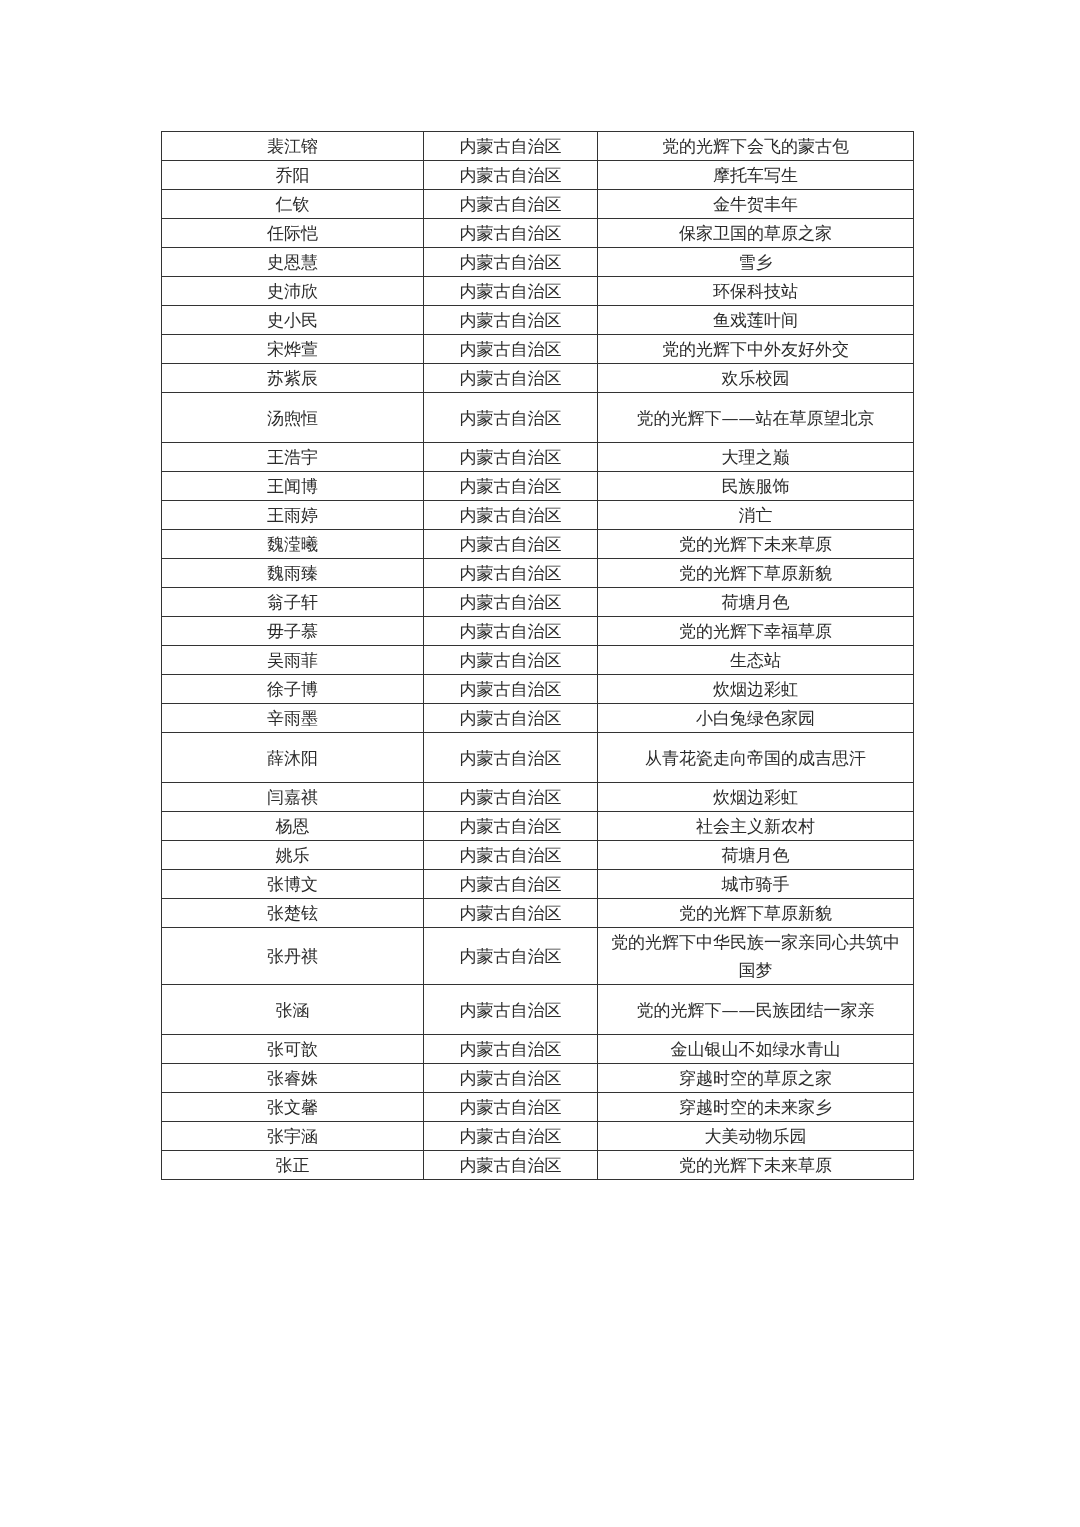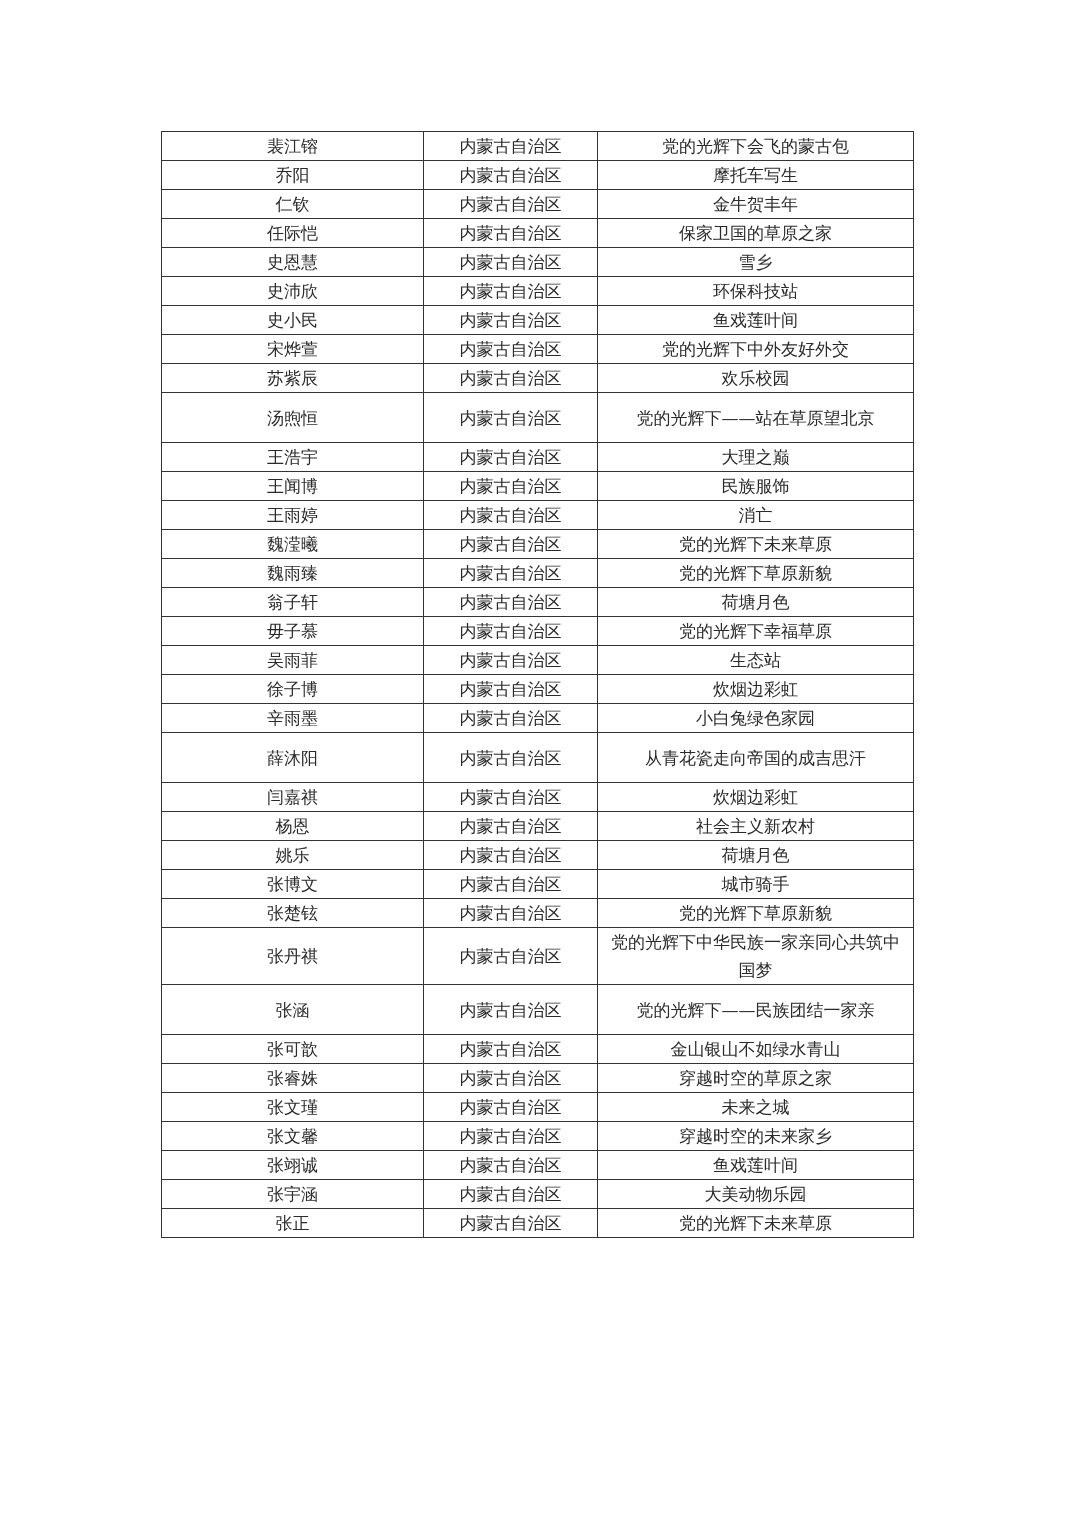--- a/index.html
+++ b/index.html
@@ -201,33 +201,23 @@
           <td>张可歆</td>
           <td>内蒙古自治区</td>
           <td>金山银山不如绿水青山</td>
         </tr>
         <tr class="h29">
           <td>张睿姝</td>
           <td>内蒙古自治区</td>
           <td>穿越时空的草原之家</td>
         </tr>
         <tr class="h29">
-          <td>张文瑾</td>
-          <td>内蒙古自治区</td>
-          <td>未来之城</td>
-        </tr>
-        <tr class="h29">
           <td>张文馨</td>
           <td>内蒙古自治区</td>
           <td>穿越时空的未来家乡</td>
-        </tr>
-        <tr class="h29">
-          <td>张翊诚</td>
-          <td>内蒙古自治区</td>
-          <td>鱼戏莲叶间</td>
         </tr>
         <tr class="h29">
           <td>张宇涵</td>
           <td>内蒙古自治区</td>
           <td>大美动物乐园</td>
         </tr>
         <tr class="h29">
           <td>张正</td>
           <td>内蒙古自治区</td>
           <td>党的光辉下未来草原</td>

